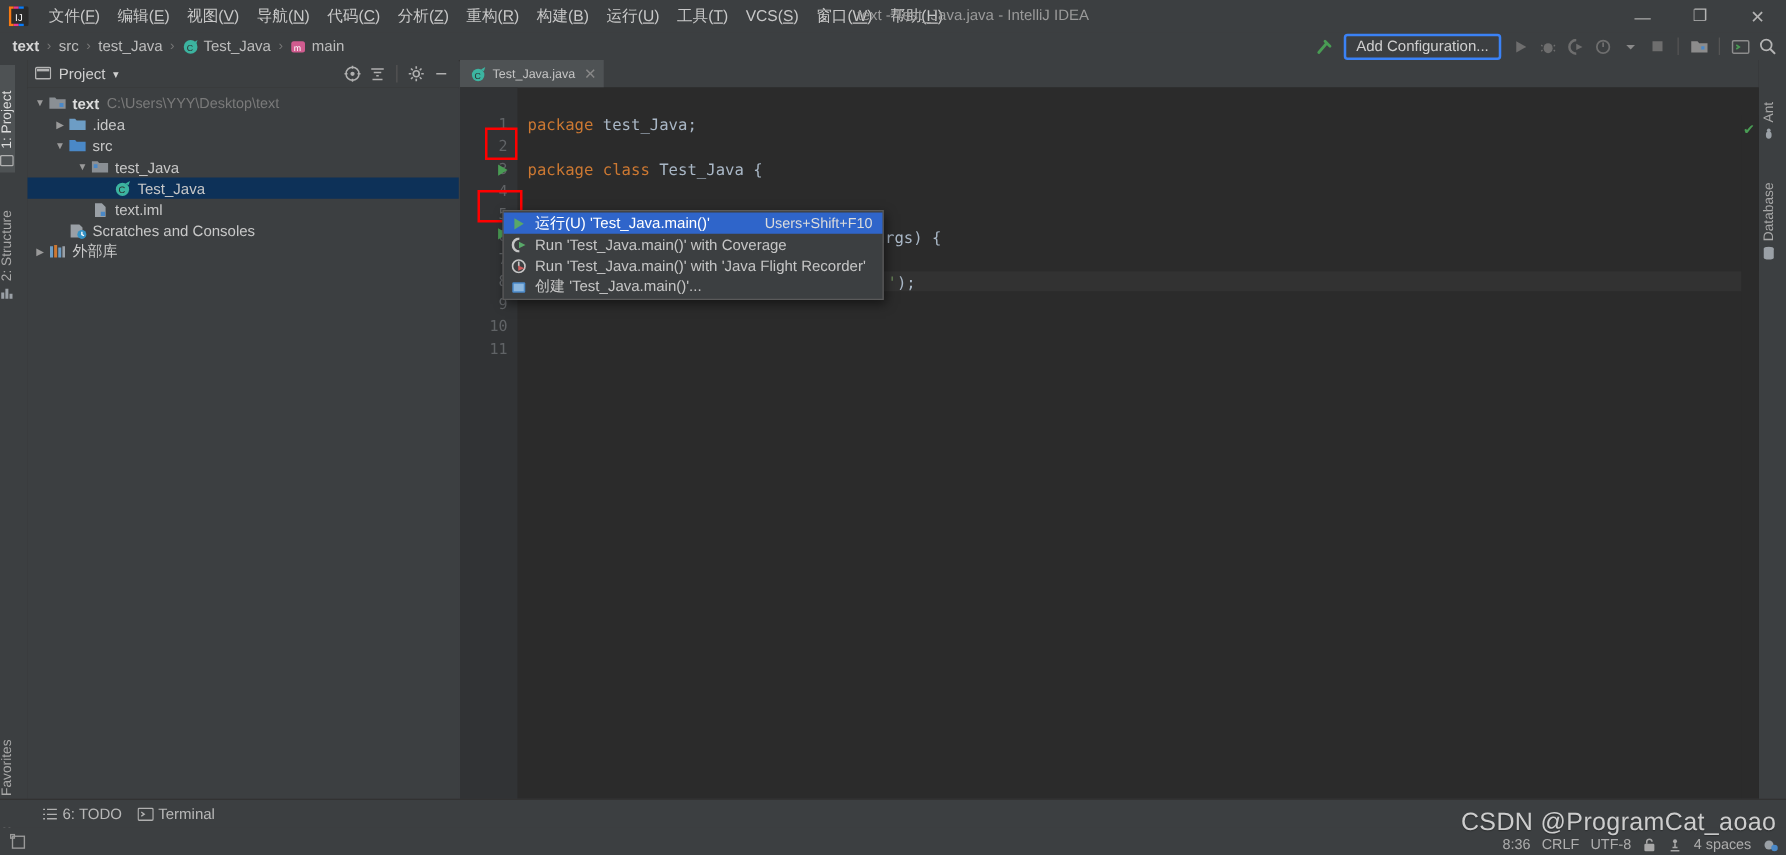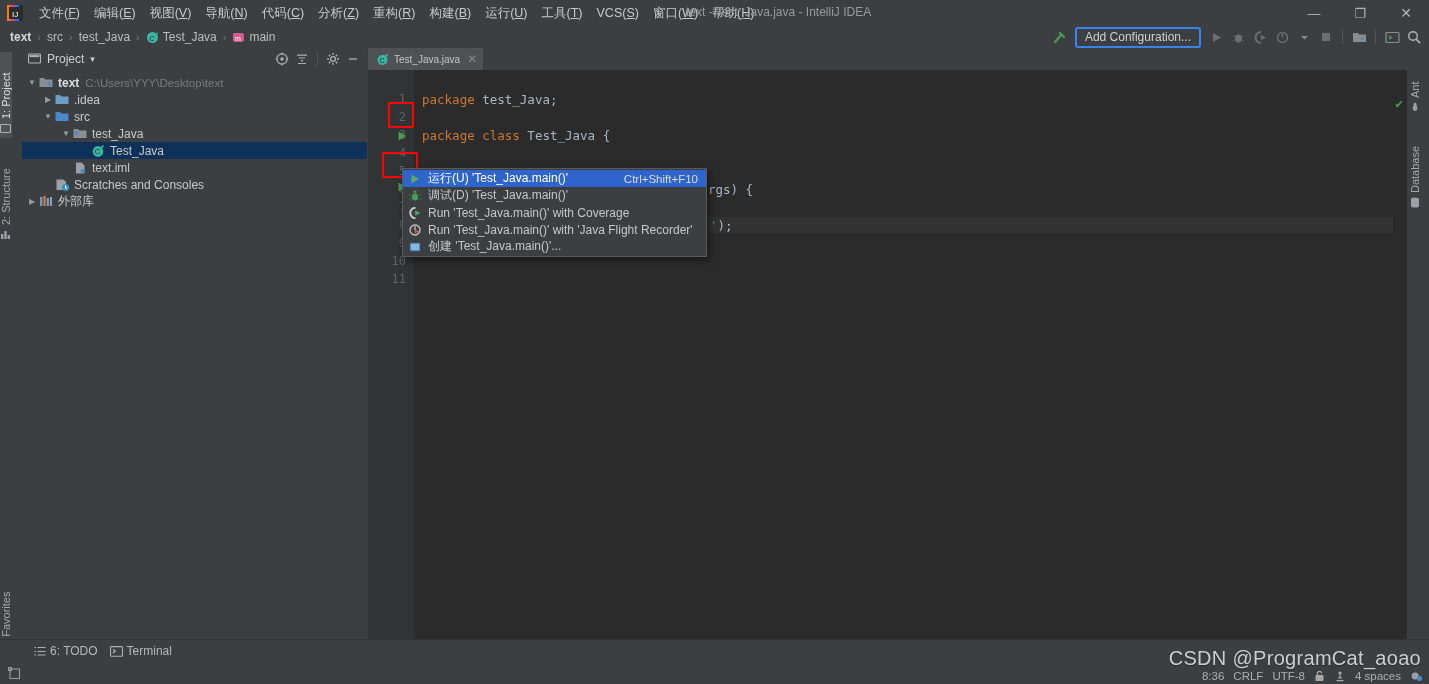--- a/index.html
+++ b/index.html
@@ -494,31 +494,21 @@
   <div class="redbox" style="left:382px;top:152px;width:36px;height:26px;z-index:30;"></div>
 
   <div class="ctxmenu">
     <div class="ctxitem sel">
       <span class="mic">
         <svg width="12" height="12" viewBox="0 0 12 12">
             <path d="M2.5 1.5 L10 6 L2.5 10.5 Z" fill="#59a869"></path>
           </svg>
       </span>
       <span class="mlbl">运行(U) 'Test_Java.main()'</span>
-      <span class="msc">Ctrl+Shift+F10</span>
-    </div>
-    <div class="ctxitem">
-      <span class="mic">
-        <svg width="12" height="12" viewBox="0 0 12 12">
-            <ellipse cx="6" cy="7" rx="3.1" ry="3.6" fill="#499c54"></ellipse>
-            <path d="M1.6 5.4 L0.6 4.4 M10.4 5.4 L11.4 4.4 M1.6 8.6 L0.6 9.6 M10.4 8.6 L11.4 9.6" stroke="#499c54" stroke-width="1"></path>
-            <rect x="4.6" y="0.8" width="2.8" height="2" fill="#499c54"></rect>
-          </svg>
-      </span>
-      <span class="mlbl">调试(D) 'Test_Java.main()'</span>
+      <span class="msc">Users+Shift+F10</span>
     </div>
     <div class="ctxitem">
       <span class="mic">
         <svg width="12" height="12" viewBox="0 0 12 12">
             <path d="M6.5 0.8 A5 5 0 1 0 6.5 11.2" stroke="#c5c5c5" stroke-width="2" fill="none"></path>
             <path d="M6.2 3.4 L11.4 6 L6.2 8.6 Z" fill="#59a869"></path>
           </svg>
       </span>
       <span class="mlbl">Run 'Test_Java.main()' with Coverage</span>
     </div>

